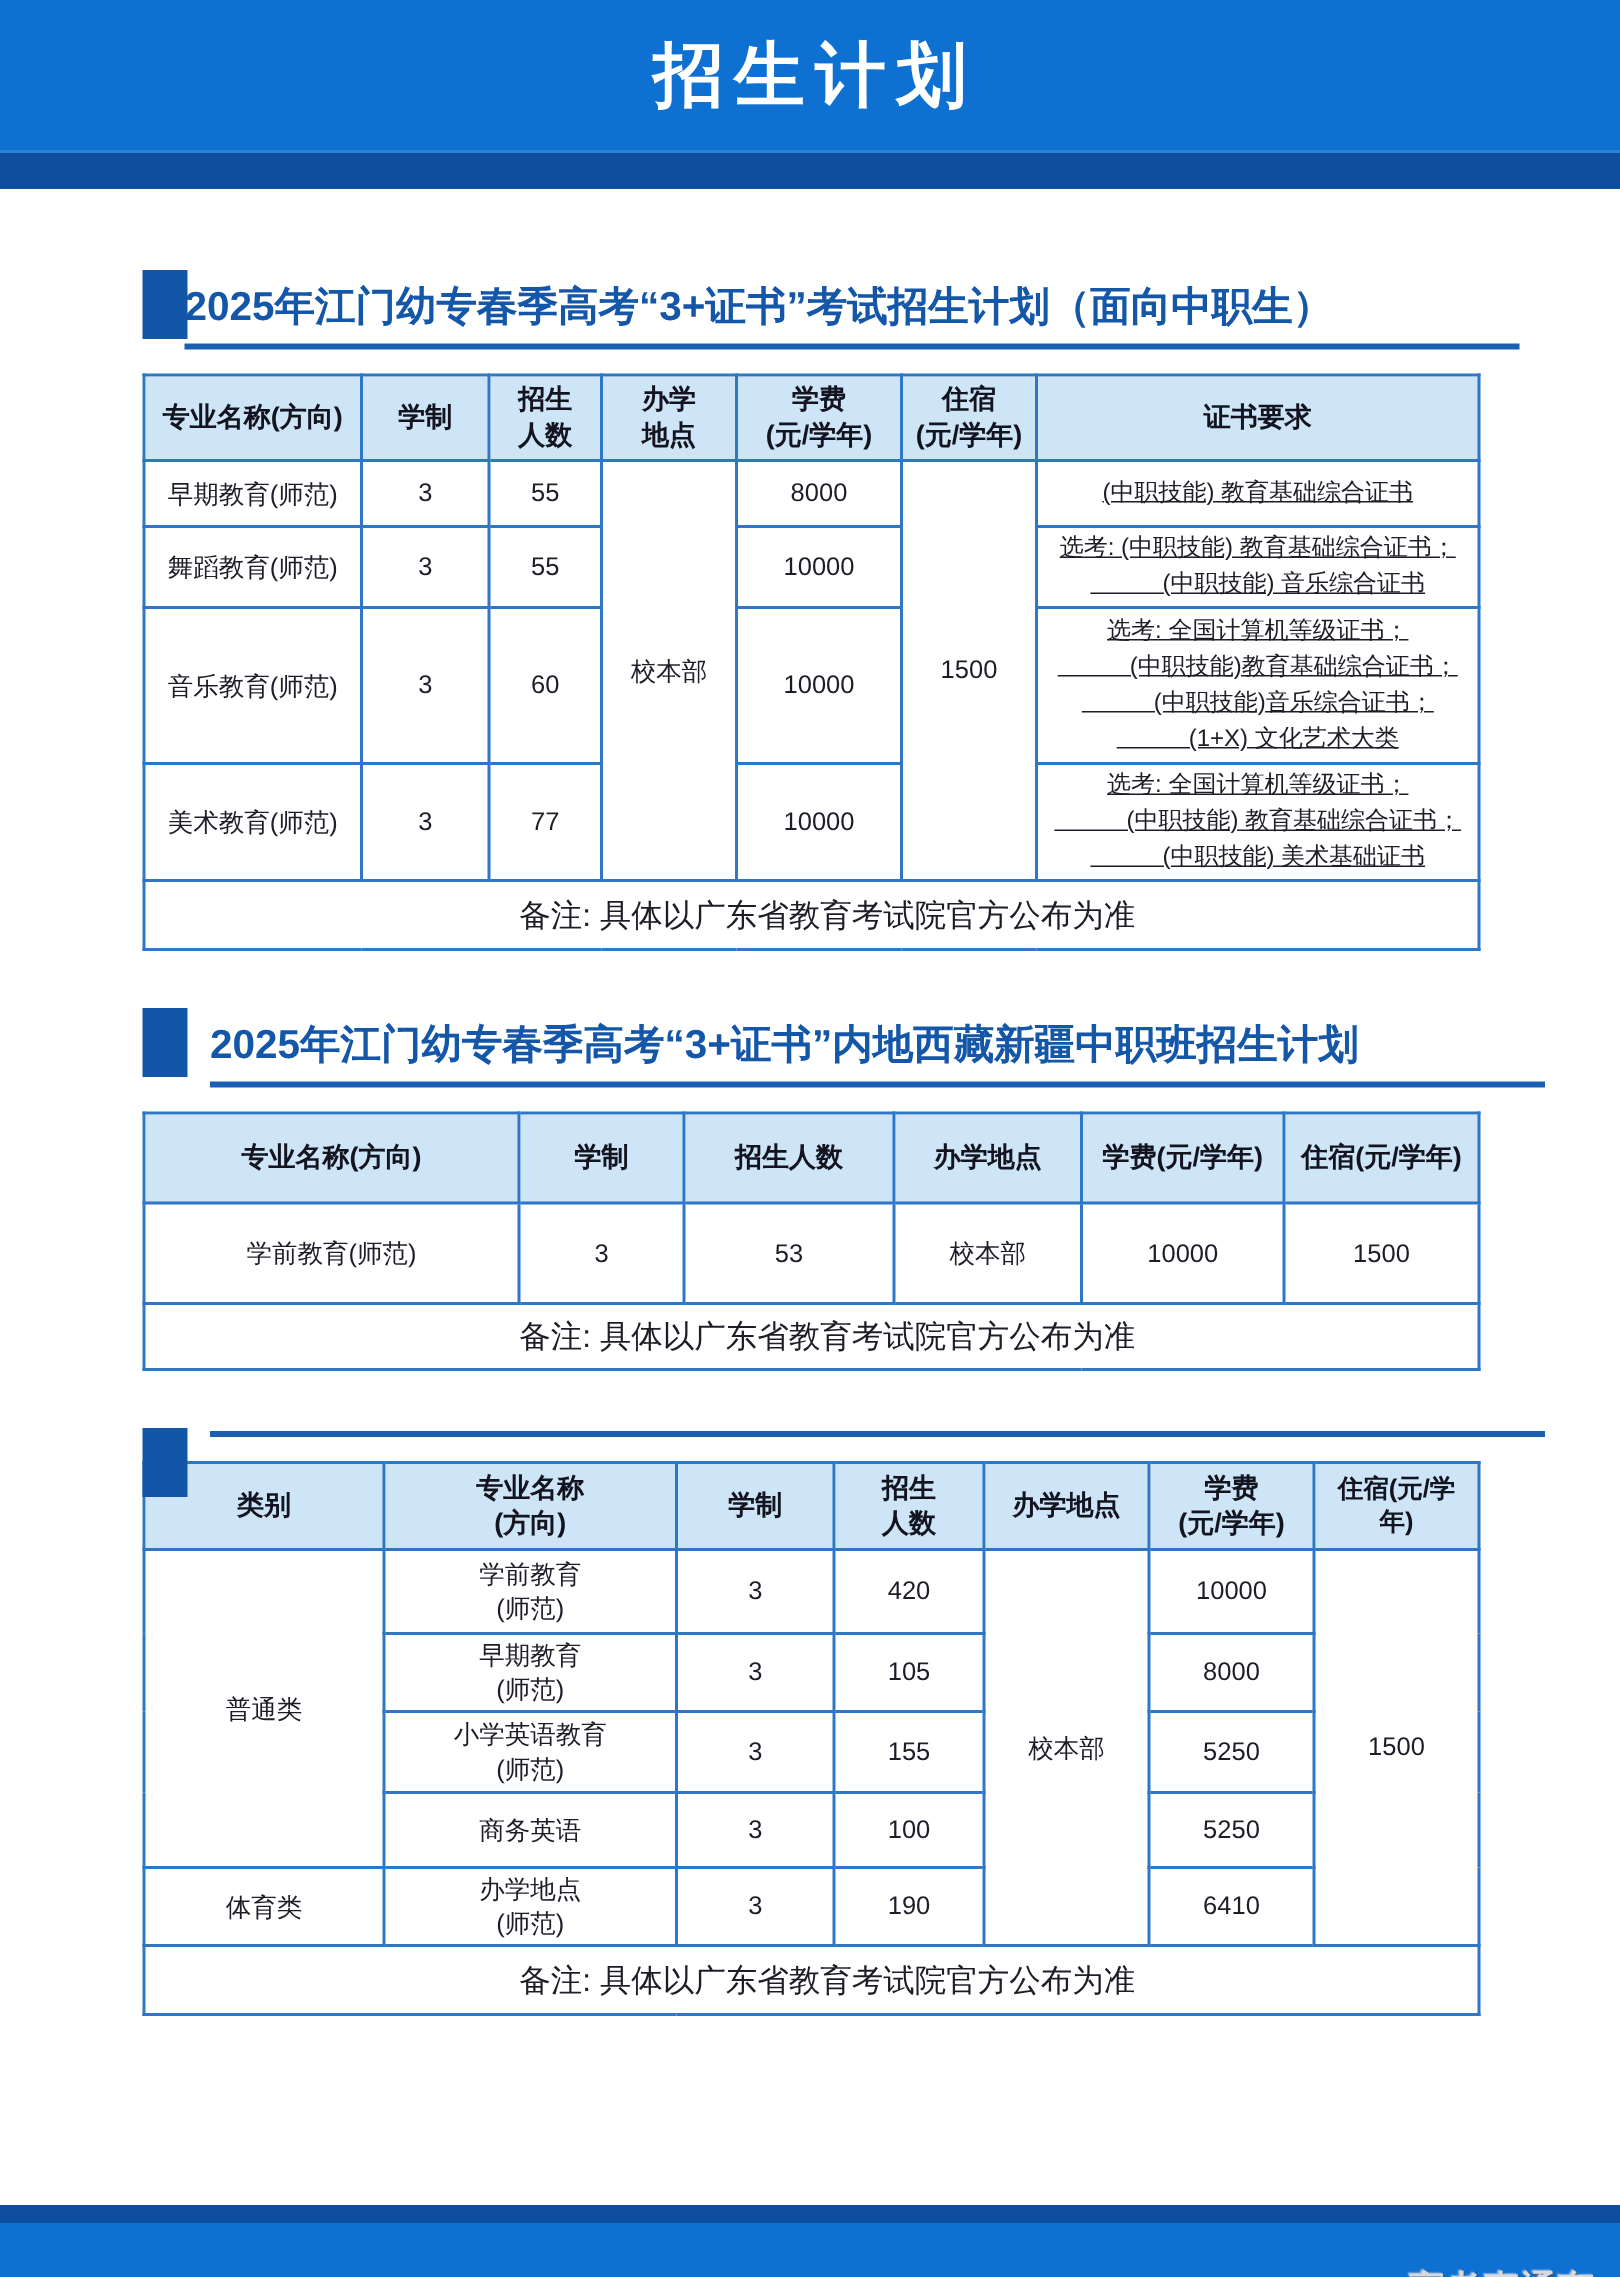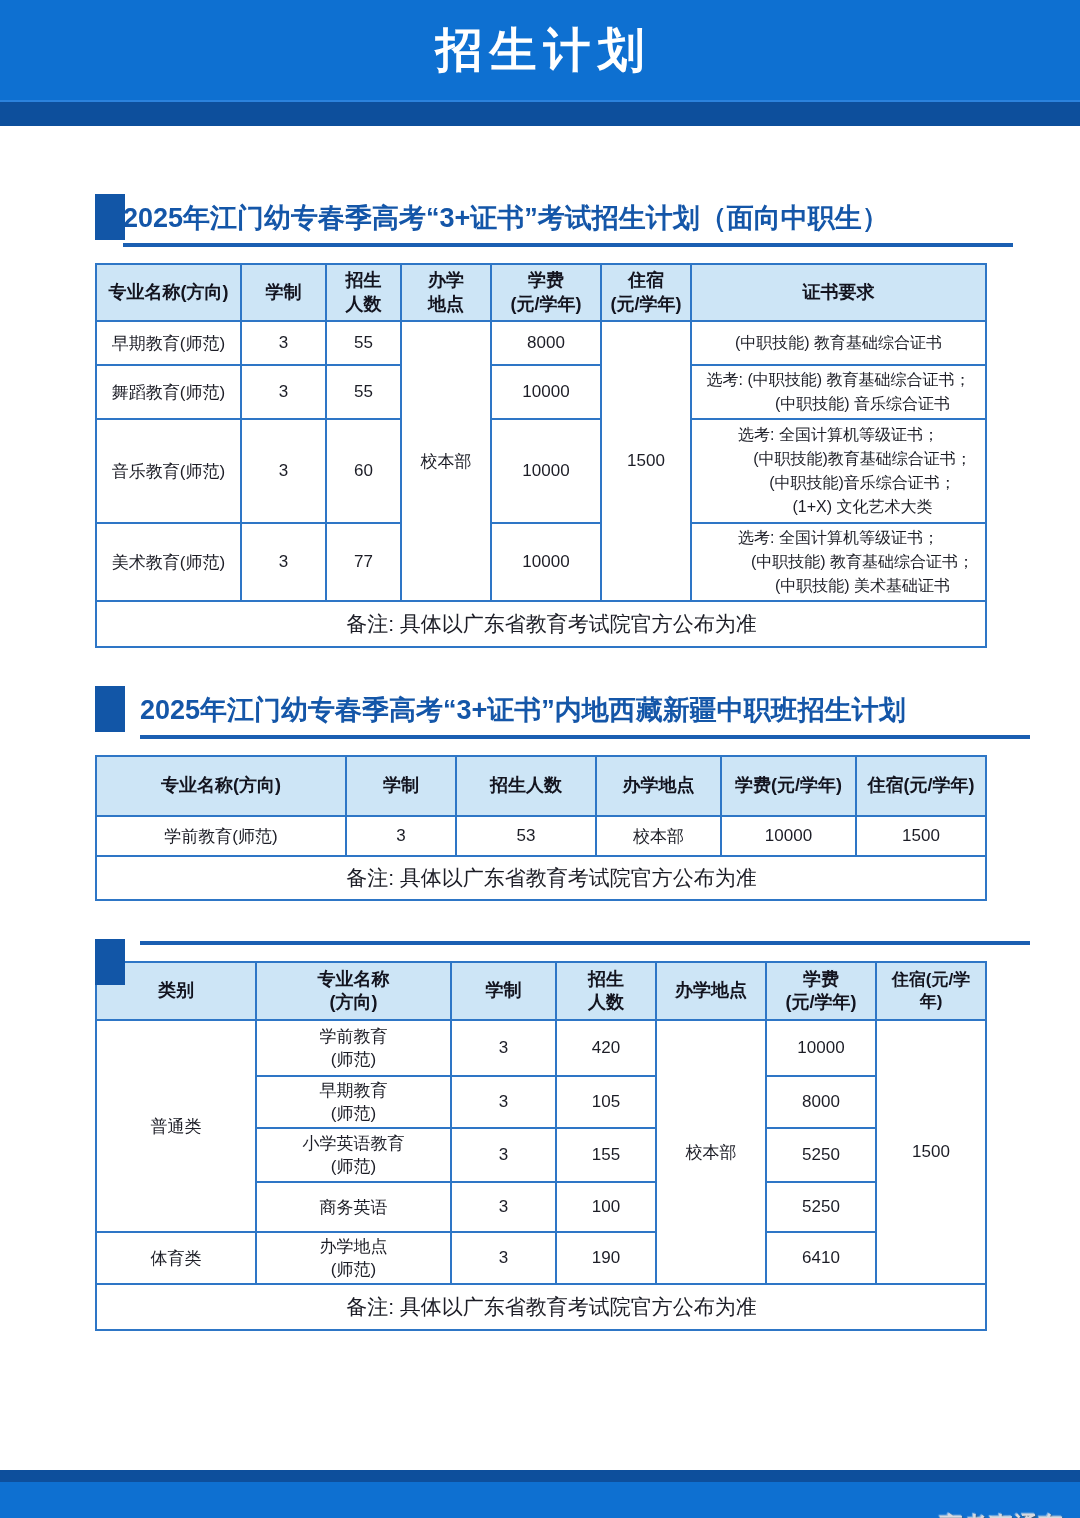--- a/index.html
+++ b/index.html
@@ -8,21 +8,21 @@
     font-family:"Liberation Sans","DejaVu Sans",sans-serif;
     background:#ffffff; width:1080px; height:1518px;
     position:relative; overflow:hidden; color:#1c1d26;
   }
   
   .banner { height:100px; background:#0e70d1; display:flex; align-items:center; justify-content:center; }
   .banner-title { color:#ffffff; font-size:47px; font-weight:bold; letter-spacing:7px; text-indent:7px; }
   .banner-strip { height:26px; background:#0d4f9c; border-top:2px solid #2b82dd; }
   
   .sec-head { position:relative; margin:0 95px; width:890px; padding:0 0 0 45px; }
-  .sec-head.first { margin-top:70px;padding-left:28px; }
+  .sec-head.first { margin-top:56px;padding-left:28px; }
   .sec-head.later { margin-top:40px; }
   .sec-square { position:absolute; left:0; top:-2px; width:30px; height:46px; background:#1256a7; }
   .sec-title { color:#1456a8; font-size:27px; font-weight:bold; line-height:44px; white-space:nowrap; }
   .sec-underline { margin:3px 0 0 0; height:4px; width:890px; background:#1a5fb2; }
   
   table.plan {
     margin:16px 0 0 95px; width:890px;
     border-collapse:collapse; table-layout:fixed;
     font-size:17px; color:#1c1d26;
   }
@@ -30,21 +30,21 @@
     border:2px solid #2e76c6; text-align:center; vertical-align:middle;
     padding:2px 4px; overflow:hidden;
   }
   table.plan th {
     background:#cde5f6; font-weight:bold; font-size:18px; color:#13141f;
     line-height:1.28;
   }
   .ml { white-space:pre-line; }          
   td.cert {
     text-align:left; font-size:16px; line-height:1.5;
-    white-space:pre-line; padding:6px 8px 6px 12px;
+    white-space:pre-line; padding:6px 8px 6px 12px;text-decoration:underline;
   }
   td.cert.center { text-align:center; }
   tr.remark-row td {
     text-align:center; padding-left:25px; font-size:21px;
   }
   
   .bottom-strip { position:absolute; left:0; right:0; bottom:36px; height:12px; background:#0d4f9c; }
   .bottom-bar   { position:absolute; left:0; right:0; bottom:0;  height:36px; background:#0e70d1; }
   .watermark {
     position:absolute; right:16px; top:1510px; z-index:5;
@@ -150,21 +150,21 @@
   </colgroup>
   <tbody>
       <tr style="height:60px">
     <th>专业名称(方向)</th>
     <th>学制</th>
     <th>招生人数</th>
     <th>办学地点</th>
     <th>学费(元/学年)</th>
     <th>住宿(元/学年)</th>
   </tr>
-  <tr style="height:40px">
+  <tr style="height:67px">
     <td>学前教育(师范)</td>
     <td>3</td>
     <td>53</td>
     <td>校本部</td>
     <td>10000</td>
     <td>1500</td>
   </tr>
   <tr class="remark-row" style="height:44px">
     <td colspan="6">备注: 具体以广东省教育考试院官方公布为准</td>
   </tr>

